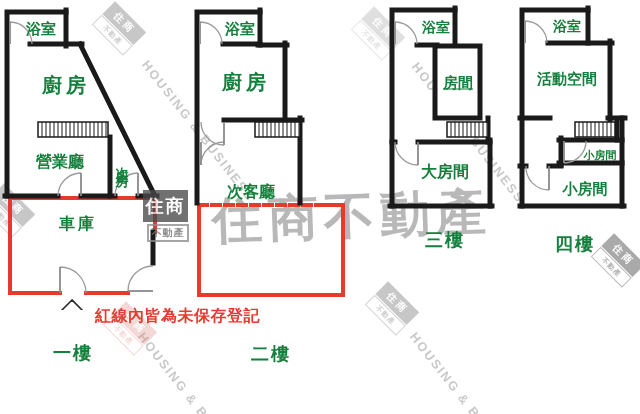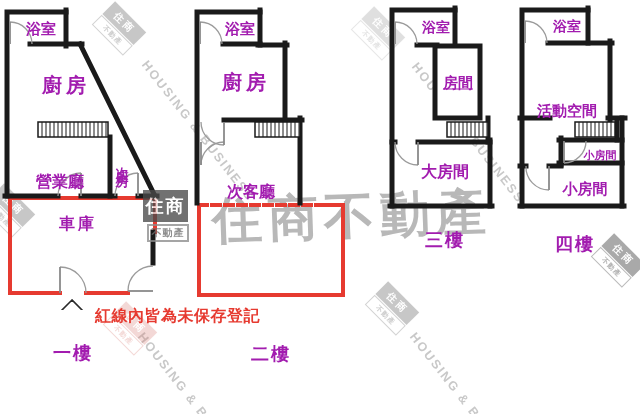--- a/index.html
+++ b/index.html
@@ -4,21 +4,21 @@
 <style>
   html,body{margin:0;padding:0;background:#fff;}
   #canvas{position:relative;width:640px;height:414px;background:#ffffff;overflow:hidden;
           font-family:"Liberation Sans",sans-serif;}
   svg{position:absolute;top:0;}
   .wall{stroke:#1a1a1a;stroke-width:5;fill:none;stroke-linecap:square;}
   .red{stroke:#e63a30;stroke-width:4;fill:none;stroke-linecap:square;}
   .door-arc{stroke:#9b9b9b;stroke-width:1.3;fill:none;}
   .door-leaf{stroke:#8a8a8a;stroke-width:1.8;fill:none;}
   .arrow{fill:#ffffff;stroke:#2a2a2a;stroke-width:1.6;}
-  .lbl{position:absolute;transform:translate(-50%,-50%);font-weight:700;color:#a21caf;
+  .lbl{position:absolute;transform:translate(-50%,-50%);font-weight:700;color:#15803d;
        white-space:nowrap;line-height:1;text-align:center;}
   .vert{writing-mode:vertical-rl;text-orientation:upright;letter-spacing:3px;}
   .caption{font-size:18px;letter-spacing:2px;}
   .note-red{position:absolute;left:95px;top:306px;font-size:16px;font-weight:700;
             color:#e63a30;letter-spacing:0.5px;}
   .disclaimer{position:absolute;left:224px;top:385px;font-size:15px;font-weight:700;
               color:#2b2b2b;letter-spacing:0.4px;}
   
   .wm-center{position:absolute;left:212px;top:183px;font-size:50px;font-weight:700;
              color:rgba(125,125,125,0.55);letter-spacing:6px;transform:rotate(-2deg);
@@ -237,34 +237,34 @@
     </g>
   </svg>
 
   <div class="logo-stamp">
     <div class="top">住商</div>
     <div class="bot">不動產</div>
   </div>
 
   <div class="lbl" style="left:41px;top:28px;font-size:15px;">浴室</div>
   <div class="lbl" style="left:66px;top:85px;font-size:20px;letter-spacing:4px;">廚房</div>
-  <div class="lbl" style="left:60px;top:162px;font-size:16px;margin-top:20px;">營業廳</div>
+  <div class="lbl" style="left:60px;top:162px;font-size:16px;">營業廳</div>
   <div class="lbl vert" style="left:122px;top:161px;font-size:13px;">次廚房</div>
   <div class="lbl" style="left:78px;top:224px;font-size:16px;letter-spacing:3px;">車庫</div>
 
   <div class="lbl" style="left:240px;top:28px;font-size:15px;">浴室</div>
   <div class="lbl" style="left:246px;top:82px;font-size:20px;letter-spacing:4px;">廚房</div>
   <div class="lbl" style="left:251px;top:192px;font-size:16px;">次客廳</div>
 
   <div class="lbl" style="left:436px;top:27px;font-size:14px;">浴室</div>
   <div class="lbl" style="left:458px;top:82px;font-size:15px;text-decoration:underline;">房間</div>
   <div class="lbl" style="left:445px;top:172px;font-size:16px;">大房間</div>
 
   <div class="lbl" style="left:567px;top:26px;font-size:14px;">浴室</div>
-  <div class="lbl" style="left:567px;top:78px;font-size:15px;margin-top:32px;">活動空間</div>
+  <div class="lbl" style="left:567px;top:78px;font-size:15px;">活動空間</div>
   <div class="lbl" style="left:600px;top:155px;font-size:11px;">小房間</div>
   <div class="lbl" style="left:585px;top:188px;font-size:15px;">小房間</div>
 
   <div class="lbl caption" style="left:73px;top:353px;">一樓</div>
   <div class="lbl caption" style="left:271px;top:354px;">二樓</div>
   <div class="lbl caption" style="left:445px;top:240px;">三樓</div>
   <div class="lbl caption" style="left:575px;top:244px;">四樓</div>
 
   <div class="note-red">紅線內皆為未保存登記</div>
 

